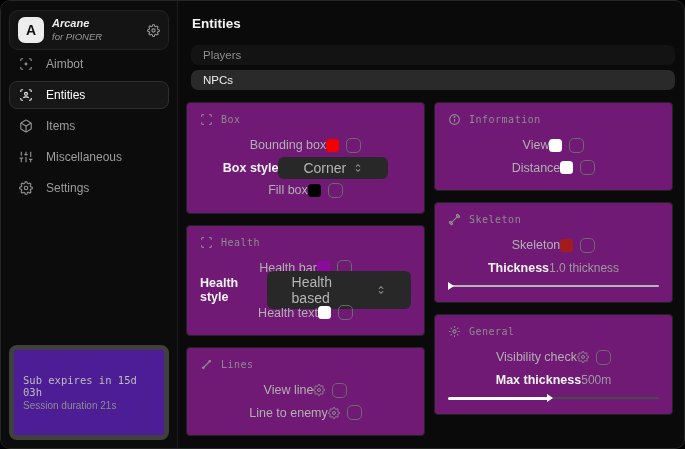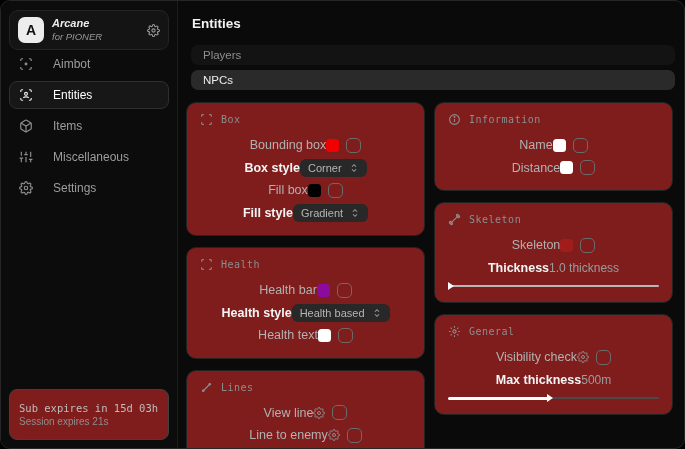--- a/index.html
+++ b/index.html
@@ -23,62 +23,62 @@
     width:26px; height:26px; background:#ededed; border-radius:7px;
     display:flex; align-items:center; justify-content:center;
     color:#111; font-weight:bold; font-size:14px;
   }
   .brand-text { flex:1; line-height:1.25;font-style:italic; }
   .brand-title { font-size:11px; font-weight:bold; color:#ececec; }
   .brand-sub { font-size:9.5px; color:#989898; }
   .brand-gear { color:#9a9a9a; display:flex; }
   .category { font-size:10px; color:#6e6e6e; margin:14px 0 6px 7px; }
   .nav-item {
-    display:flex; align-items:center; gap:20px; padding:6px 9px; margin-bottom:3px;
+    display:flex; align-items:center; gap:13px; padding:6px 9px; margin-bottom:3px;
     border-radius:8px; border:1px solid transparent; color:#9d9d9d; font-size:12px;
     cursor:default;
   }
   .nav-item .nav-icon { display:flex; color:#8f8f8f; }
   .nav-item.selected { background:#171717; border-color:#2f2f2f; color:#fff; }
   .nav-item.selected .nav-icon { color:#e8e8e8; }
   .sub-box {
     position:absolute; left:8px; right:8px; bottom:8px;
-    border:1px solid #404040; border-radius:8px; background:#7f1d1d;
-    padding:12px 9px;
+    border:5px solid #404040; border-radius:8px; background:#4c1d95;
+    padding:24px 9px;
   }
   .sub-line1 { font-family:"DejaVu Sans Mono", monospace; font-size:10.5px; color:#bdbdbd; }
   .sub-line2 { font-size:10px; color:#8d8d8d; margin-top:2px; }
   
   .main { flex:1; padding:13px 9px 10px 8px; overflow:hidden; }
   .page-title { font-size:13.5px; font-weight:bold; color:#f2f2f2; margin:2px 0 0 6px; }
   .tabs { display:flex; gap:5px; margin:14px 0 12px 5px;flex-direction:column; }
   .tab { font-size:11.5px; padding:4px 12px; border-radius:7px; color:#8f8f8f; background:#131313; }
   .tab.active { background:#2a2a2a; color:#ececec; }
   .columns { display:flex; gap:9px; }
   .col { width:239px; display:flex; flex-direction:column; gap:11px; }
   .card {
-    background:#7f1d1d; border:1px solid #232323; border-radius:10px;
+    background:#701a75; border:1px solid #232323; border-radius:4px;
     padding:10px 13px 11px 13px;
   }
   .card-head {
     display:flex; align-items:center; gap:8px; color:#8d8d8d;
     font-family:"DejaVu Sans Mono", monospace; font-size:10px; letter-spacing:0.5px;
     margin-bottom:8px;
   }
   .card-head .h-icon { display:flex; color:#8d8d8d; }
   .row { display:flex; align-items:center; justify-content:center; height:22.5px; }
   .row-label { font-size:12.5px; color:#b1b1b1; }
   .row-label.strong { color:#f4f4f4; font-weight:600; }
   .controls { display:flex; align-items:center; gap:7px; }
   .swatch { width:13px; height:13px; border-radius:3.5px; }
   .checkbox { width:15px; height:15px; border:1.5px solid #6b6b6b; border-radius:5px; background:transparent; }
   .mini-gear { display:flex; color:#8f8f8f; }
   .dropdown {
     display:flex; align-items:center; gap:7px; background:#282828; border-radius:6px;
-    padding:3px 8px; font-size:11px; color:#b5b5b5;
+    padding:3px 25px; font-size:14px; color:#b5b5b5;
   }
   .dropdown .dd-icon { display:flex; color:#9c9c9c; }
   .value-text { font-size:12px; color:#9c9c9c; }
   .slider { position:relative; height:10px; margin-top:2px; }
   .slider .track { position:absolute; left:0; right:0; top:4px; height:2px; border-radius:1px; }
   .slider.light .track { background:#b7b7b7; }
   .slider.dark .track { background:#4a4a4a; }
   .slider .fill { position:absolute; left:0; top:3.5px; height:3px; background:#fff; border-radius:2px; }
   .slider .handle {
     position:absolute; top:1px; width:0; height:0; transform:translateX(-2px);
@@ -167,21 +167,21 @@
         <svg width="14" height="14" viewBox="0 0 24 24" fill="none" stroke="currentColor" stroke-width="2">
             <circle cx="12" cy="12" r="3"></circle>
             <path d="M19.4 15a1.65 1.65 0 0 0 .33 1.82l.06.06a2 2 0 1 1-2.83 2.83l-.06-.06a1.65 1.65 0 0 0-1.82-.33 1.65 1.65 0 0 0-1 1.51V21a2 2 0 1 1-4 0v-.09A1.65 1.65 0 0 0 9 19.4a1.65 1.65 0 0 0-1.82.33l-.06.06a2 2 0 1 1-2.83-2.83l.06-.06a1.65 1.65 0 0 0 .33-1.82 1.65 1.65 0 0 0-1.51-1H3a2 2 0 1 1 0-4h.09A1.65 1.65 0 0 0 4.6 9a1.65 1.65 0 0 0-.33-1.82l-.06-.06a2 2 0 1 1 2.83-2.83l.06.06a1.65 1.65 0 0 0 1.82.33H9a1.65 1.65 0 0 0 1-1.51V3a2 2 0 1 1 4 0v.09a1.65 1.65 0 0 0 1 1.51 1.65 1.65 0 0 0 1.82-.33l.06-.06a2 2 0 1 1 2.83 2.83l-.06.06a1.65 1.65 0 0 0-.33 1.82V9a1.65 1.65 0 0 0 1.51 1H21a2 2 0 1 1 0 4h-.09a1.65 1.65 0 0 0-1.51 1z"></path>
           </svg>
       </span>
       <span>Settings</span>
     </div>
 
     <div class="sub-box">
       <div class="sub-line1">Sub expires in 15d 03h</div>
-      <div class="sub-line2">Session expires 21s</div>
+      <div class="sub-line2">Session duration 21s</div>
     </div>
   </div>
 
   <div class="main">
     <div class="page-title">Entities</div>
 
     <div class="tabs">
       <div class="tab">Players</div>
       <div class="tab active">NPCs</div>
     </div>
@@ -221,32 +221,20 @@
                 </span>
             </span>
           </div>
           <div class="row">
             <span class="row-label">Fill box</span>
             <span class="controls">
               <span class="swatch" style="background: rgb(0, 0, 0);"></span>
               <span class="checkbox"></span>
             </span>
           </div>
-          <div class="row">
-            <span class="row-label strong">Fill style</span>
-            <span class="dropdown">
-              <span>Gradient</span>
-              <span class="dd-icon">
-                  <svg width="10" height="10" viewBox="0 0 24 24" fill="none" stroke="currentColor" stroke-width="2.5">
-                    <polyline points="7 9 12 4 17 9"></polyline>
-                    <polyline points="7 15 12 20 17 15"></polyline>
-                  </svg>
-                </span>
-            </span>
-          </div>
         </div>
 
         <div class="card">
           <div class="card-head">
             <span class="h-icon">
               <svg width="13" height="13" viewBox="0 0 24 24" fill="none" stroke="currentColor" stroke-width="2">
                   <path d="M3 7V5a2 2 0 0 1 2-2h2"></path>
                   <path d="M17 3h2a2 2 0 0 1 2 2v2"></path>
                   <path d="M21 17v2a2 2 0 0 1-2 2h-2"></path>
                   <path d="M7 21H5a2 2 0 0 1-2-2v-2"></path>
@@ -327,21 +315,21 @@
             <span class="h-icon">
               <svg width="13" height="13" viewBox="0 0 24 24" fill="none" stroke="currentColor" stroke-width="2">
                   <circle cx="12" cy="12" r="9"></circle>
                   <line x1="12" y1="11" x2="12" y2="16.5"></line>
                   <circle cx="12" cy="7.5" r="0.8" fill="currentColor"></circle>
                 </svg>
             </span>
             <span>Information</span>
           </div>
           <div class="row">
-            <span class="row-label">Name</span>
+            <span class="row-label">View</span>
             <span class="controls">
               <span class="swatch" style="background: rgb(255, 255, 255);"></span>
               <span class="checkbox"></span>
             </span>
           </div>
           <div class="row">
             <span class="row-label">Distance</span>
             <span class="controls">
               <span class="swatch" style="background: rgb(255, 255, 255);"></span>
               <span class="checkbox"></span>

